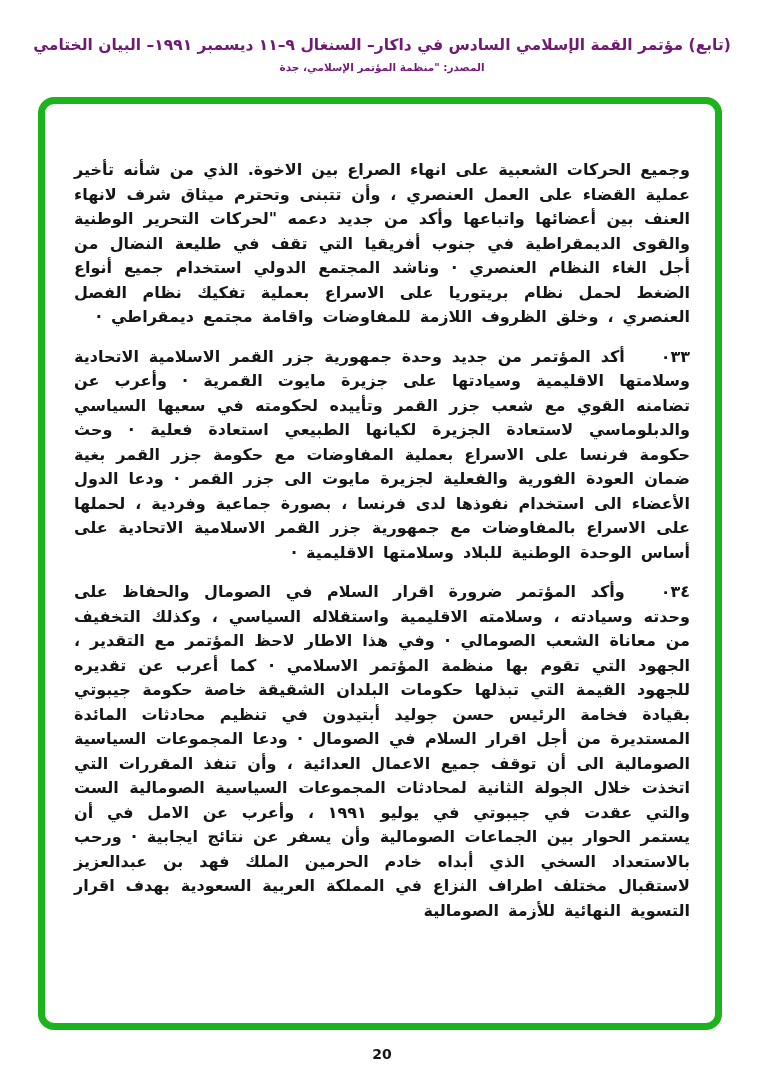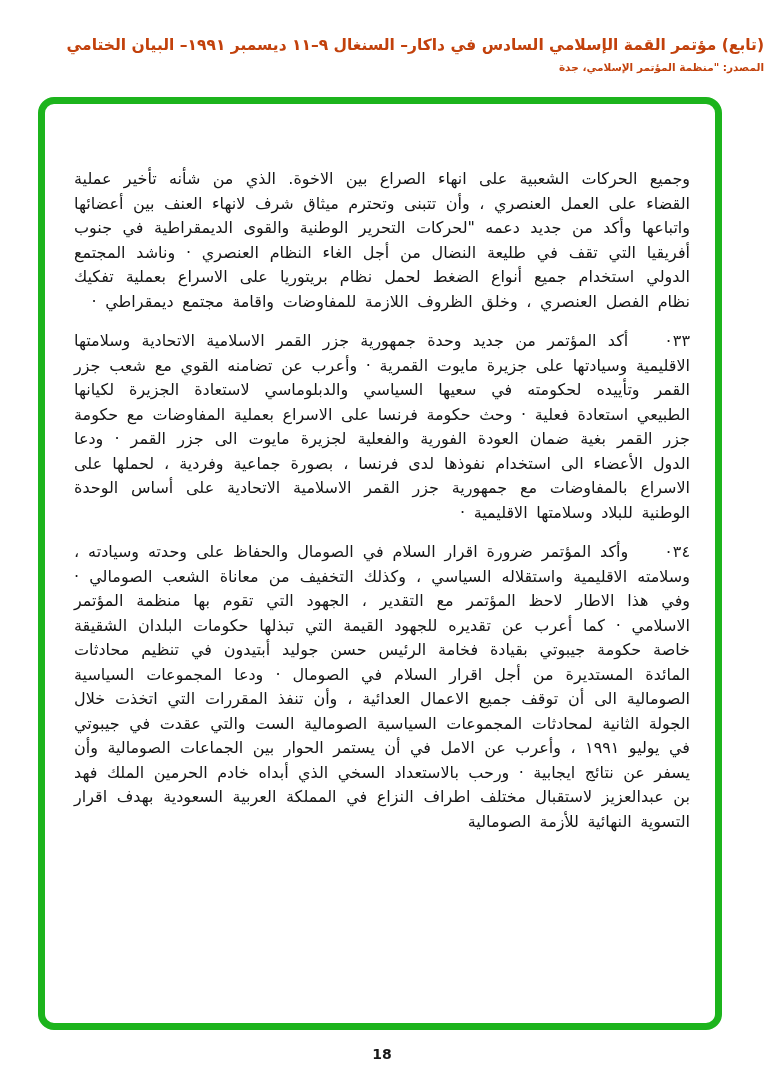--- a/index.html
+++ b/index.html
@@ -12,23 +12,23 @@
     height: 1082px;
     position: relative;
     font-family: "DejaVu Sans", sans-serif;
     overflow: hidden;
   }
   .doc-header {
     position: absolute;
     top: 36px;
     left: 0;
     right: 0;
-    text-align: right;
+    text-align: center;
     direction: rtl;
-    color: #c2410c;
+    color: #701a75;
   }
   .doc-header-title {
     font-size: 15.5px;
     font-weight: bold;
     letter-spacing: 0.2px;
   }
   .doc-header-source {
     font-size: 10.5px;
     font-weight: bold;
     margin-top: 7px;
@@ -40,26 +40,26 @@
     width: 684px;
     height: 933px;
     border: 7px solid #1cb41c;
     border-radius: 16px;
     box-sizing: border-box;
     background: transparent;
   }
   .content-body {
     position: absolute;
     left: 74px;
-    top: 167px;
+    top: 158px;
     width: 616px;
     direction: rtl;
     text-align: justify;
     color: #161616;
-    font-weight: normal;
+    font-weight: bold;
     font-size: 16px;
     line-height: 24.5px;
     word-spacing: 3.5px;
   }
   .content-body p {
     margin: 0 0 15px 0;
   }
   .para-num {
     margin-left: 36px;
     white-space: nowrap;
@@ -90,13 +90,13 @@
     <span>وجميع الحركات الشعبية على انهاء الصراع بين الاخوة. الذي من شأنه تأخير عملية القضاء على العمل العنصري ، وأن تتبنى وتحترم ميثاق شرف لانهاء العنف بين أعضائها واتباعها وأكد من جديد دعمه "لحركات التحرير الوطنية والقوى الديمقراطية في جنوب أفريقيا التي تقف في طليعة النضال من أجل الغاء النظام العنصري · وناشد المجتمع الدولي استخدام جميع أنواع الضغط لحمل نظام بريتوريا على الاسراع بعملية تفكيك نظام الفصل العنصري ، وخلق الظروف اللازمة للمفاوضات واقامة مجتمع ديمقراطي ·</span>
   </p>
   <p>
     <span class="para-num">٠٣٣</span><span>أكد المؤتمر من جديد وحدة جمهورية جزر القمر الاسلامية الاتحادية وسلامتها الاقليمية وسيادتها على جزيرة مايوت القمرية · وأعرب عن تضامنه القوي مع شعب جزر القمر وتأييده لحكومته في سعيها السياسي والدبلوماسي لاستعادة الجزيرة لكيانها الطبيعي استعادة فعلية · وحث حكومة فرنسا على الاسراع بعملية المفاوضات مع حكومة جزر القمر بغية ضمان العودة الفورية والفعلية لجزيرة مايوت الى جزر القمر · ودعا الدول الأعضاء الى استخدام نفوذها لدى فرنسا ، بصورة جماعية وفردية ، لحملها على الاسراع بالمفاوضات مع جمهورية جزر القمر الاسلامية الاتحادية على أساس الوحدة الوطنية للبلاد وسلامتها الاقليمية ·</span>
   </p>
   <p>
     <span class="para-num">٠٣٤</span><span>وأكد المؤتمر ضرورة اقرار السلام في الصومال والحفاظ على وحدته وسيادته ، وسلامته الاقليمية واستقلاله السياسي ، وكذلك التخفيف من معاناة الشعب الصومالي · وفي هذا الاطار لاحظ المؤتمر مع التقدير ، الجهود التي تقوم بها منظمة المؤتمر الاسلامي · كما أعرب عن تقديره للجهود القيمة التي تبذلها حكومات البلدان الشقيقة خاصة حكومة جيبوتي بقيادة فخامة الرئيس حسن جوليد أبتيدون في تنظيم محادثات المائدة المستديرة من أجل اقرار السلام في الصومال · ودعا المجموعات السياسية الصومالية الى أن توقف جميع الاعمال العدائية ، وأن تنفذ المقررات التي اتخذت خلال الجولة الثانية لمحادثات المجموعات السياسية الصومالية الست والتي عقدت في جيبوتي في يوليو ١٩٩١ ، وأعرب عن الامل في أن يستمر الحوار بين الجماعات الصومالية وأن يسفر عن نتائج ايجابية · ورحب بالاستعداد السخي الذي أبداه خادم الحرمين الملك فهد بن عبدالعزيز لاستقبال مختلف اطراف النزاع في المملكة العربية السعودية بهدف اقرار التسوية النهائية للأزمة الصومالية</span>
   </p>
 </div>
 
-<div class="page-number">18</div>
+<div class="page-number">20</div>
 
 </body></html>

